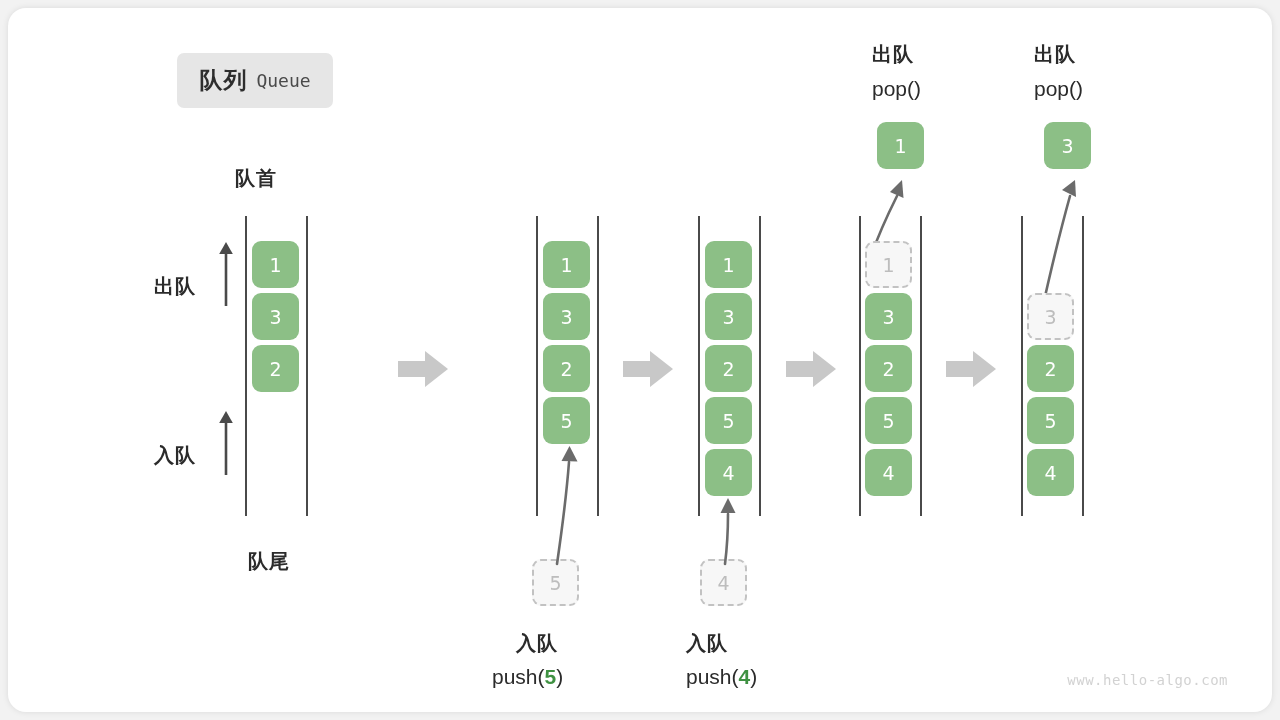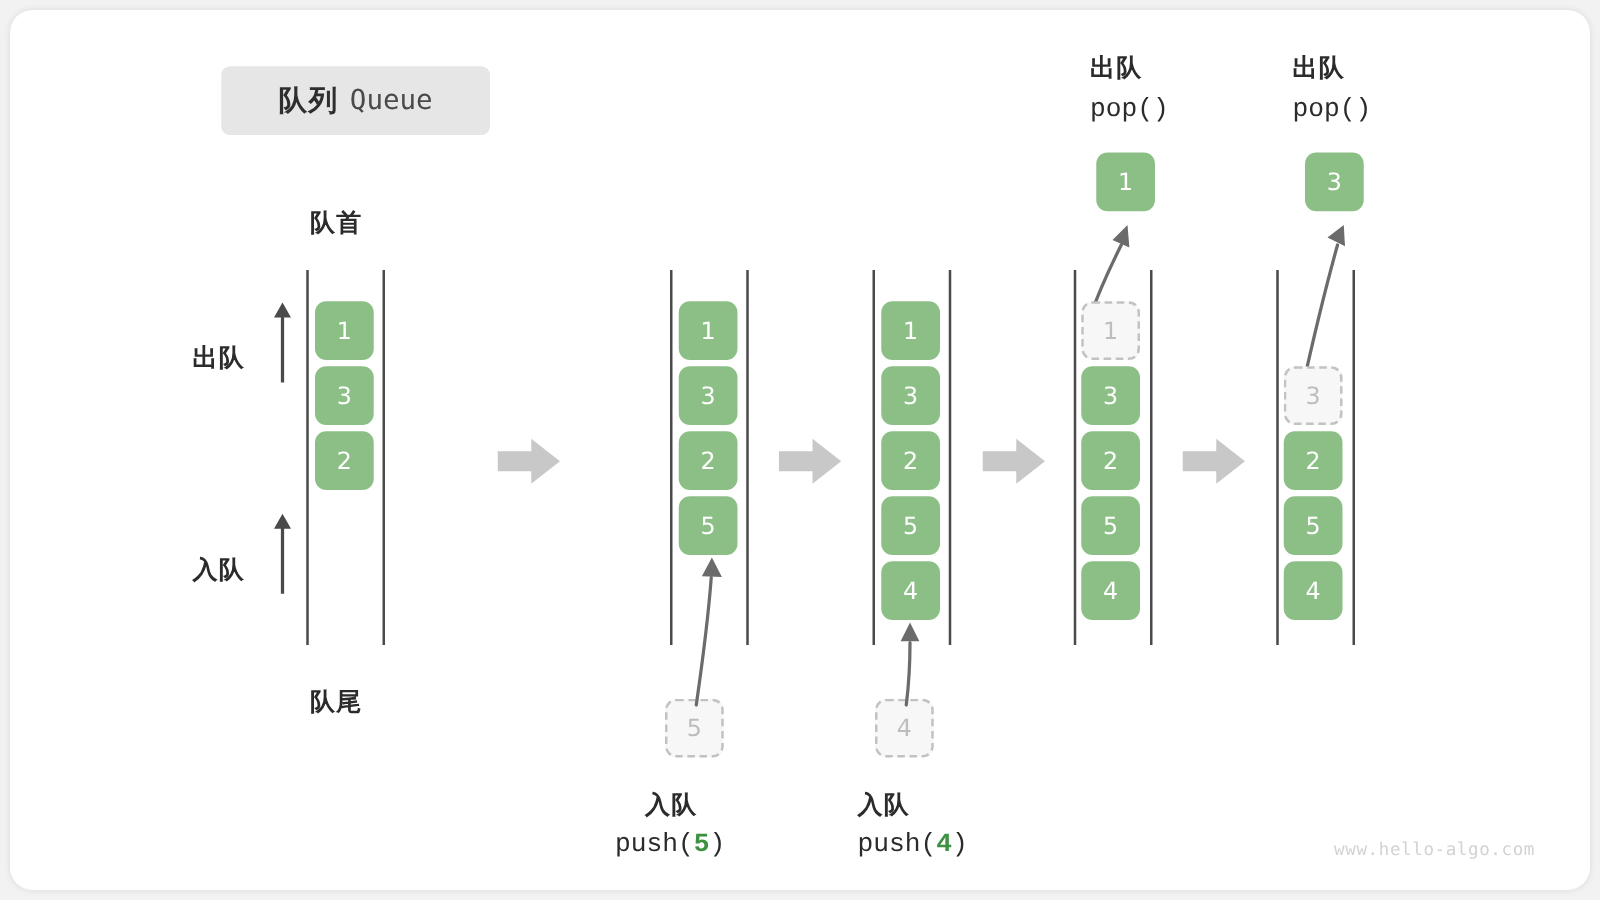--- a/index.html
+++ b/index.html
@@ -24,53 +24,53 @@
     background: #ffffff;
     border-radius: 18px;
     box-shadow: 0 0 6px rgba(0,0,0,0.10);
   }
 
   
   .title-chip {
     position: absolute;
     left: 169px;
     top: 45px;
-    width: 215px;
+    width: 156px;
     height: 55px;
     background: #e6e6e6;
     border-radius: 7px;
     display: flex;
     align-items: center;
     justify-content: center;
     gap: 9px;
   }
   .title-cn {
     font-size: 23px;
     font-weight: bold;
     color: #2e2e2e;
     letter-spacing: 1px;
   }
   .title-en {
     font-family: "DejaVu Sans Mono", "Liberation Mono", monospace;
-    font-size: 22px;
+    font-size: 18px;
     color: #4a4a4a;
   }
 
   
   .cn-label {
     position: absolute;
     font-size: 20px;
     font-weight: bold;
     color: #2b2b2b;
     white-space: nowrap;
     letter-spacing: 1px;
   }
   .mono-label {
     position: absolute;
-    font-family: Liberation Mono, monospace;
+    font-family: Liberation Sans, sans-serif;
     font-size: 21px;
     color: #2b2b2b;
     white-space: nowrap;
   }
   .mono-label .arg { color: #3f9142; font-weight: bold; }
 
   
   .rail {
     position: absolute;
     width: 1.6px;
@@ -122,21 +122,21 @@
 <body>
 
 <div id="stage">
   <div id="card">
 
     <div class="title-chip">
       <span class="title-cn">队列</span>
       <span class="title-en">Queue</span>
     </div>
 
-    <div class="cn-label" style="left:240px; top:157px;">队首</div>
+    <div class="cn-label" style="left:227px; top:157px;">队首</div>
     <div class="cn-label" style="left:240px; top:540px;">队尾</div>
 
     <div class="cn-label" style="left:146px; top:265px;">出队</div>
     <div class="cn-label" style="left:146px; top:434px;">入队</div>
 
     <svg class="dir-arrow" style="left:206px; top:232px;" width="24" height="68" viewBox="0 0 24 68">
       <line x1="12" y1="66" x2="12" y2="12" stroke="#4a4a4a" stroke-width="2.6"></line>
       <polygon points="12,2 5.2,14 18.8,14" fill="#4a4a4a"></polygon>
     </svg>
     <svg class="dir-arrow" style="left:206px; top:401px;" width="24" height="68" viewBox="0 0 24 68">

